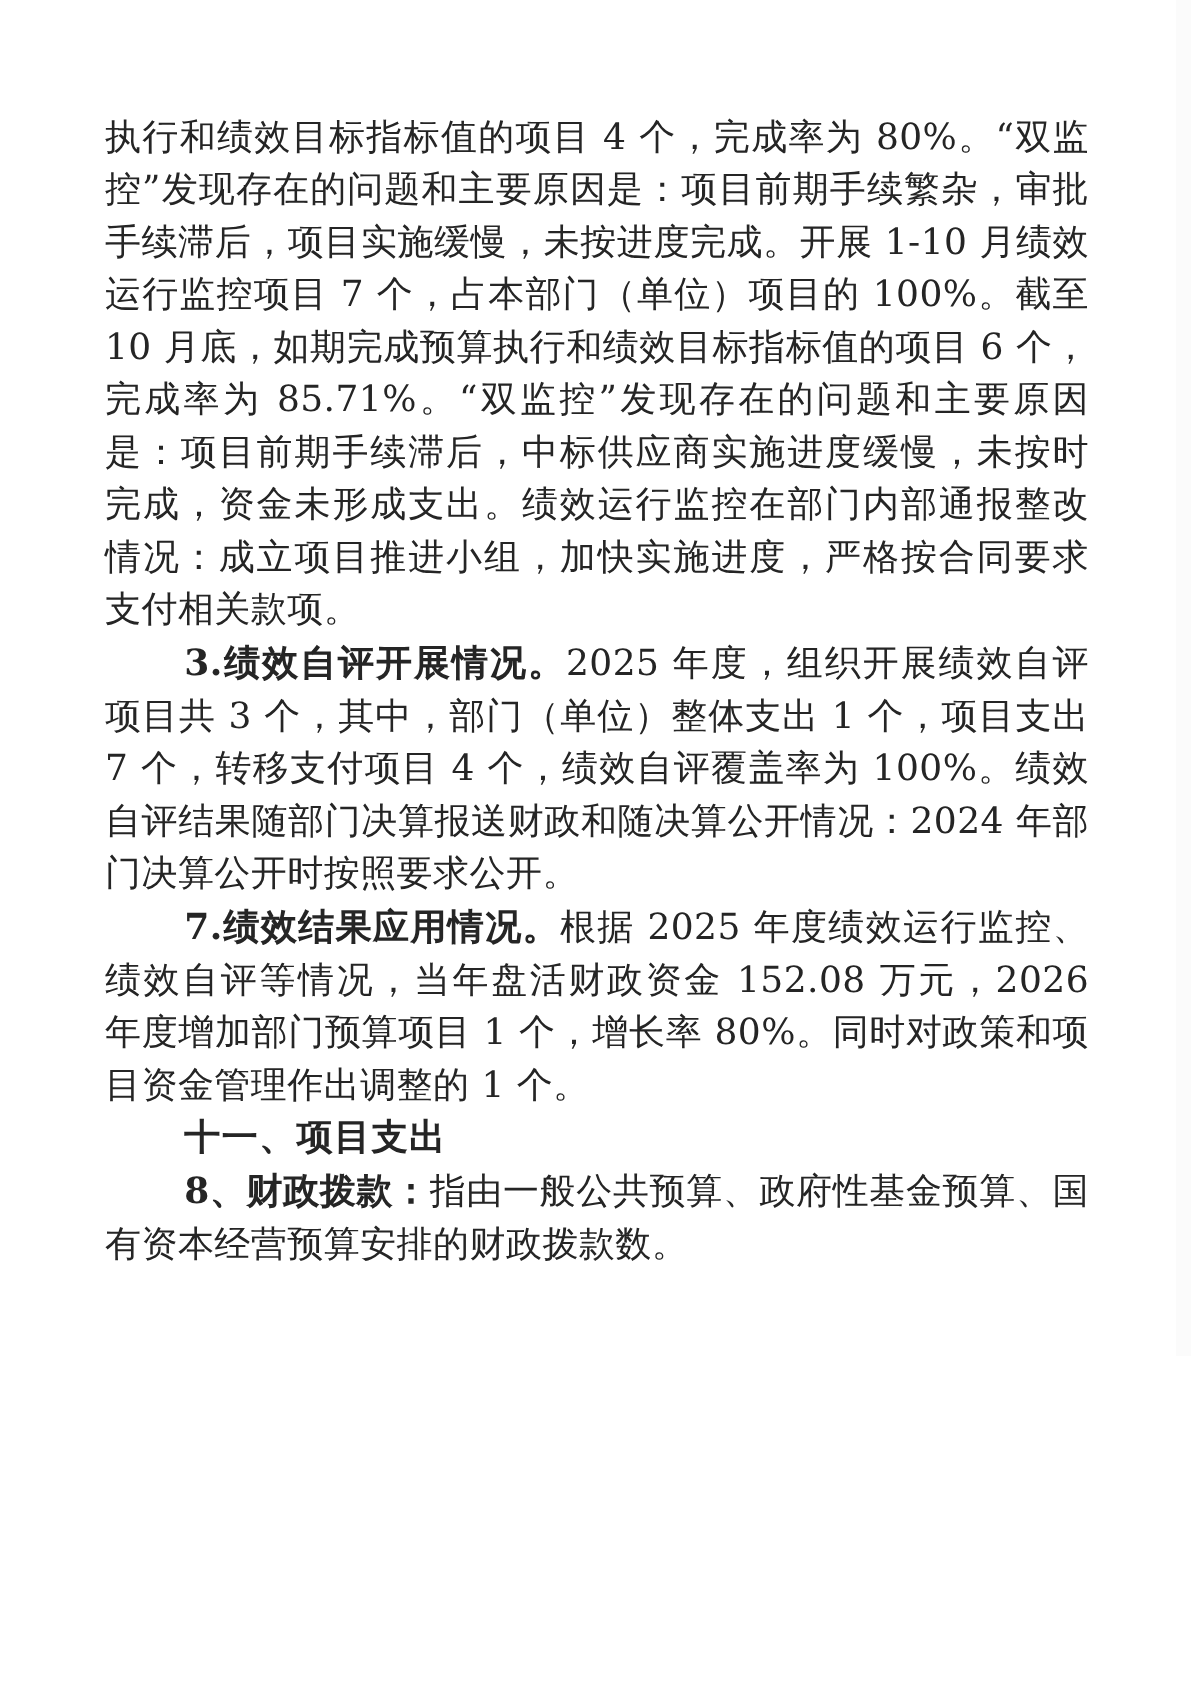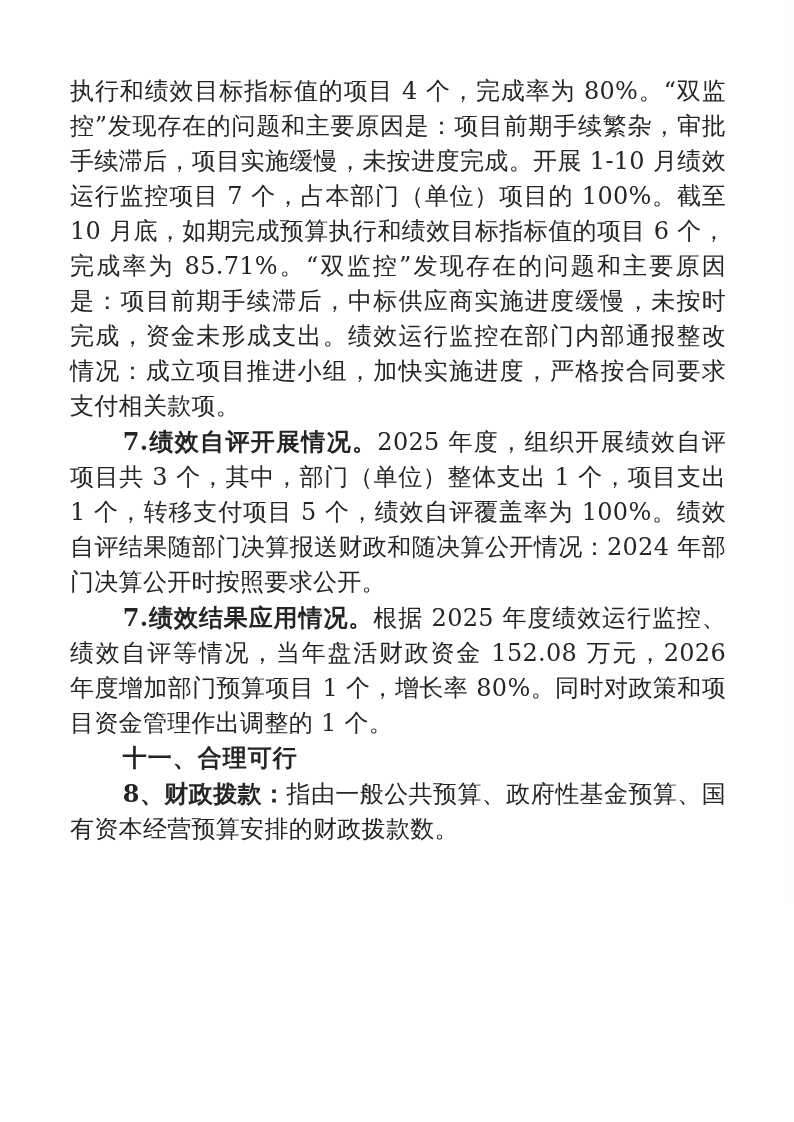--- a/index.html
+++ b/index.html
@@ -65,21 +65,21 @@
     font-size: 17px;
     color: #2a2a2a;
   }
 </style>
 </head>
 <body>
 
 <div class="page">
   <div class="content" id="doc-content">
       <p class=""><span class="seg-normal">执行和绩效目标指标值的项目 4 个，完成率为 80%。“双监控”发现存在的问题和主要原因是：项目前期手续繁杂，审批手续滞后，项目实施缓慢，未按进度完成。开展 1-10 月绩效运行监控项目 7 个，占本部门（单位）项目的 100%。截至 10 月底，如期完成预算执行和绩效目标指标值的项目 6 个，完成率为 85.71%。“双监控”发现存在的问题和主要原因是：项目前期手续滞后，中标供应商实施进度缓慢，未按时完成，资金未形成支出。绩效运行监控在部门内部通报整改情况：成立项目推进小组，加快实施进度，严格按合同要求支付相关款项。</span></p>
-      <p class="indent"><span class="seg-bold">7.绩效自评开展情况。</span><span class="seg-normal">2025 年度，组织开展绩效自评项目共 3 个，其中，部门（单位）整体支出 1 个，项目支出 1 个，转移支付项目 5 个，绩效自评覆盖率为 100%。绩效自评结果随部门决算报送财政和随决算公开情况：2024 年部门决算公开时按照要求公开。</span></p>
+      <p class="indent"><span class="seg-bold">3.绩效自评开展情况。</span><span class="seg-normal">2025 年度，组织开展绩效自评项目共 3 个，其中，部门（单位）整体支出 1 个，项目支出 7 个，转移支付项目 4 个，绩效自评覆盖率为 100%。绩效自评结果随部门决算报送财政和随决算公开情况：2024 年部门决算公开时按照要求公开。</span></p>
       <p class="indent"><span class="seg-bold">7.绩效结果应用情况。</span><span class="seg-normal">根据 2025 年度绩效运行监控、绩效自评等情况，当年盘活财政资金 152.08 万元，2026 年度增加部门预算项目 1 个，增长率 80%。同时对政策和项目资金管理作出调整的 1 个。</span></p>
-      <p class="heading-hei indent"><span class="seg-bold">十一、合理可行</span></p>
+      <p class="heading-hei indent"><span class="seg-bold">十一、项目支出</span></p>
       <p class="indent"><span class="seg-bold">8、财政拨款：</span><span class="seg-normal">指由一般公共预算、政府性基金预算、国有资本经营预算安排的财政拨款数。</span></p>
     </div>
   <div class="footer">
     <span class="pagenum">11</span>
   </div>
 </div>
 
 </body></html>

